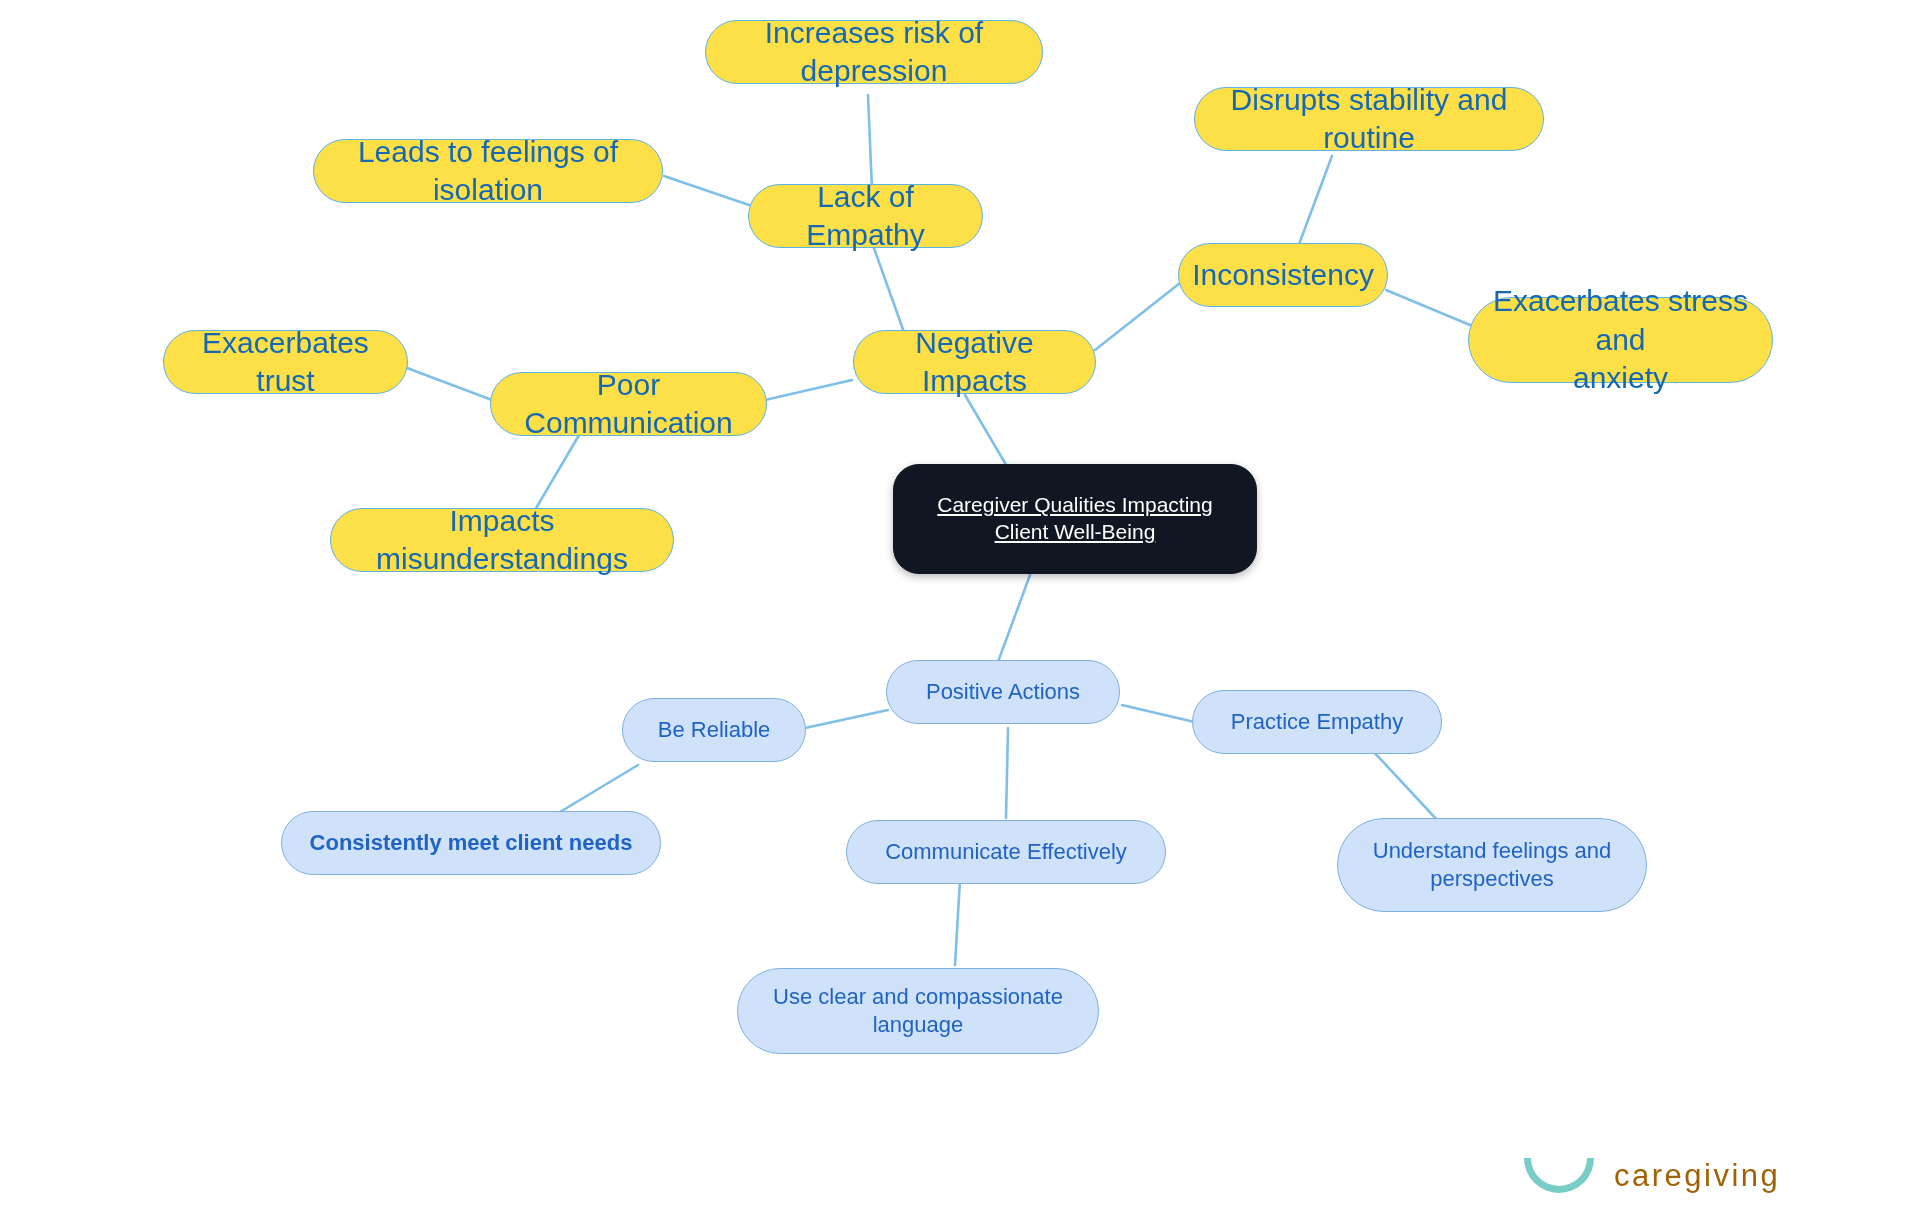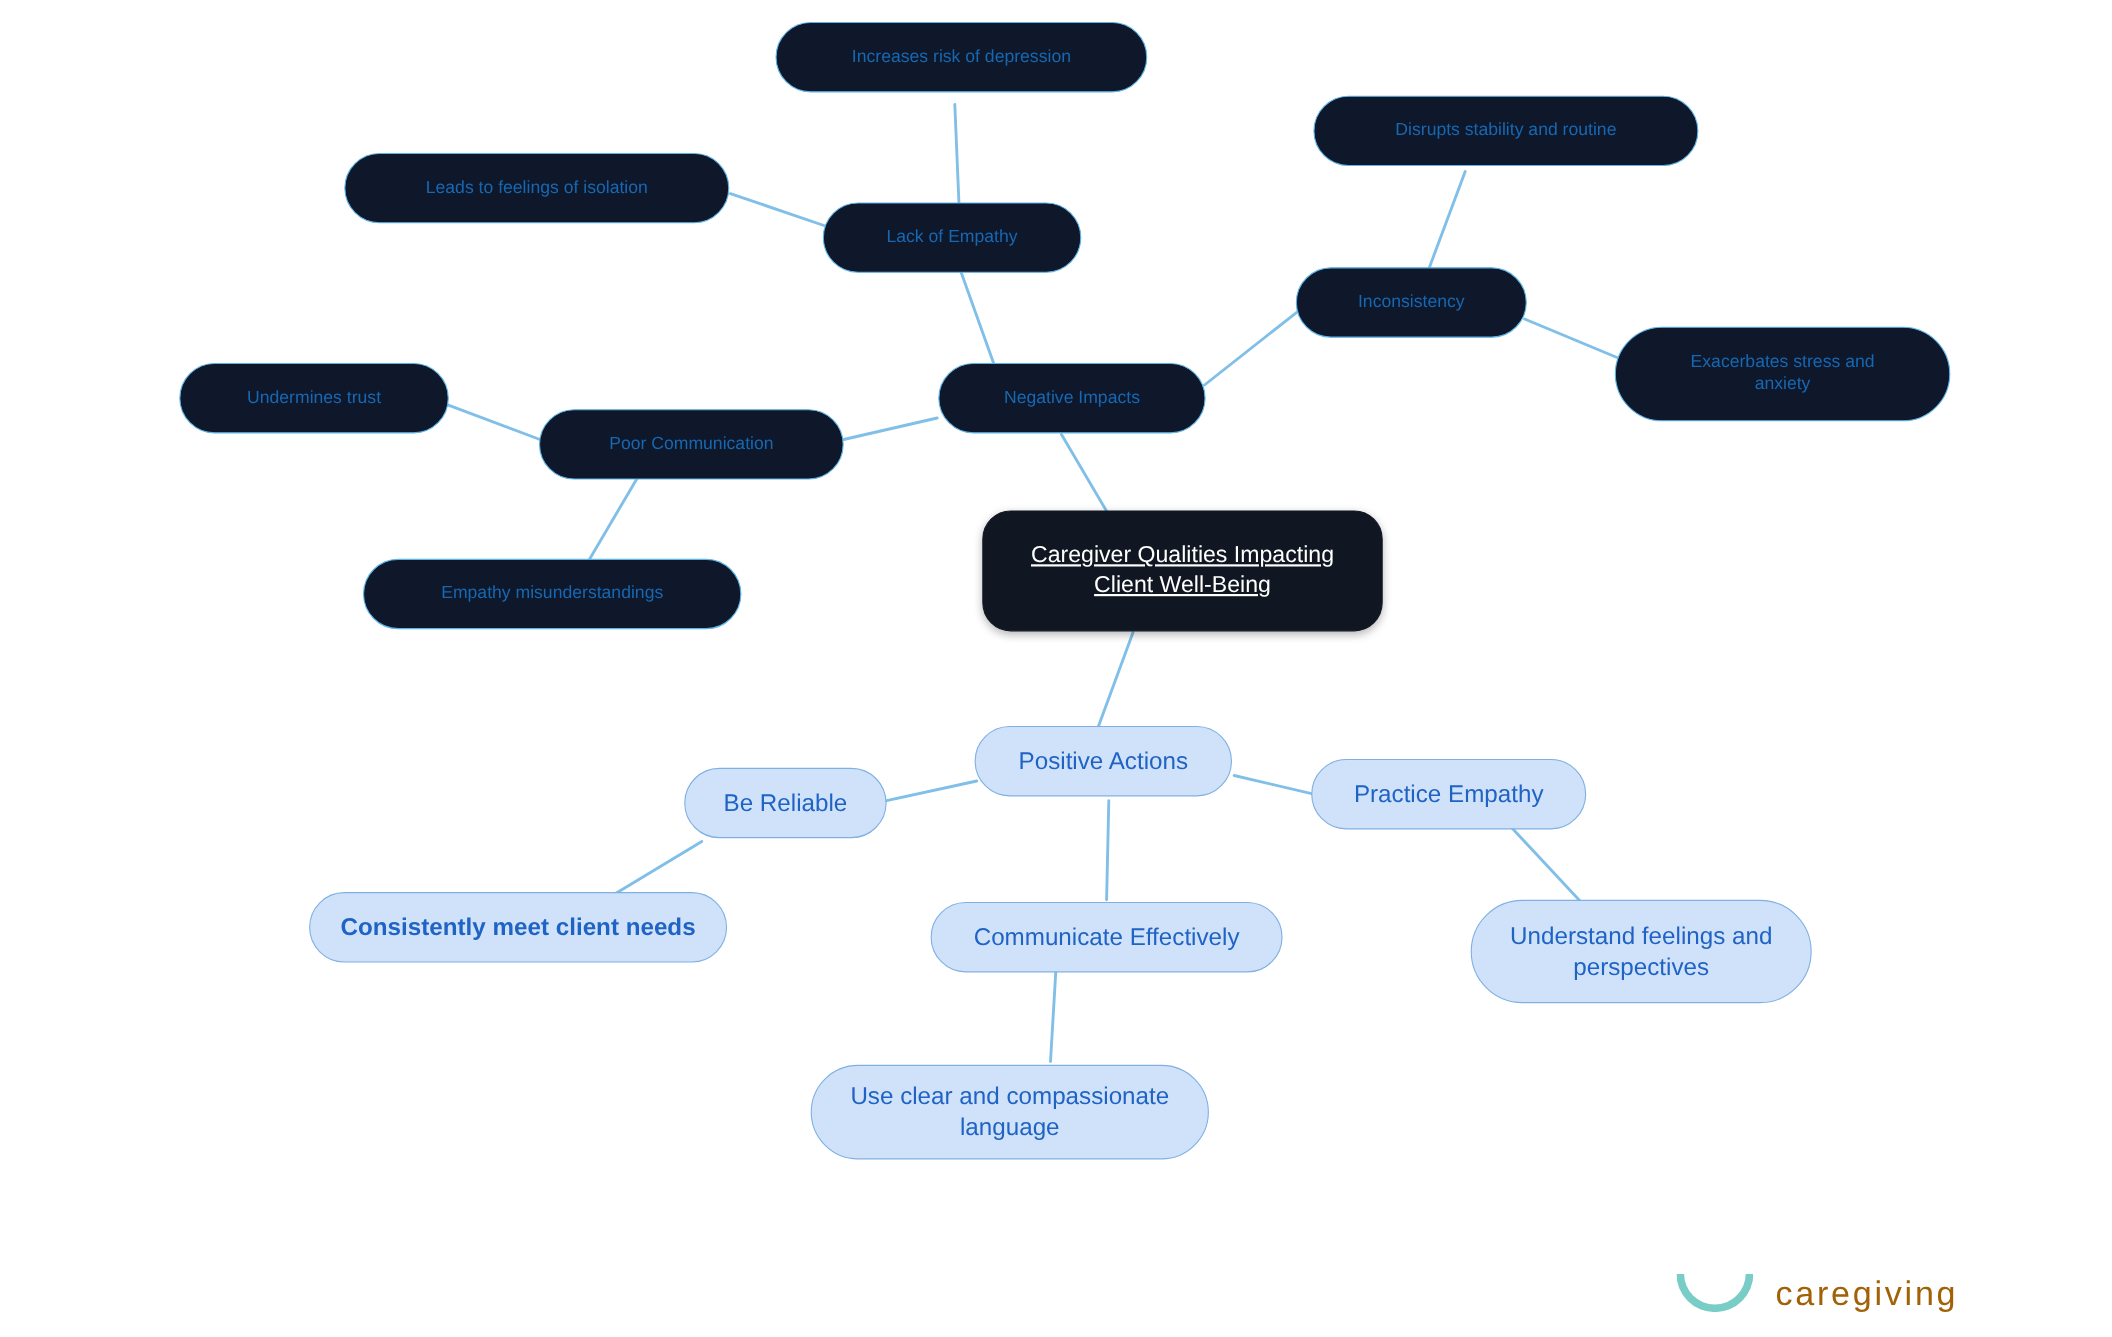--- a/index.html
+++ b/index.html
@@ -39,24 +39,24 @@
   .node.root {
     background: #111722;
     border: 1px solid #111722;
     color: #ffffff;
     font-size: 21px;
     border-radius: 26px;
     box-shadow: 0 3px 8px rgba(0,0,0,0.28);
   }
   
   .node.sky {
-    background: #0f172a;
+    background: #fde047;
     border: 1.6px solid #5cb3e6;
     color: #1668b3;
-    font-size: 16px;
+    font-size: 30px;
   }
   
   .node.peri {
     background: #cfe2fa;
     border: 1.6px solid #7fb0e2;
     color: #1f63c4;
     font-size: 22px;
   }
   
   #logo {
@@ -147,23 +147,23 @@
   <div class="node sky" style="left:853px; top:330px; width:243px; height:64px;">Negative Impacts</div>
 
   <div class="node sky" style="left:748px; top:184px; width:235px; height:64px;">Lack of Empathy</div>
 
   <div class="node sky" style="left:705px; top:20px; width:338px; height:64px;">Increases risk of depression</div>
 
   <div class="node sky" style="left:313px; top:139px; width:350px; height:64px;">Leads to feelings of isolation</div>
 
   <div class="node sky" style="left:490px; top:372px; width:277px; height:64px;">Poor Communication</div>
 
-  <div class="node sky" style="left:163px; top:330px; width:245px; height:64px;">Undermines trust</div>
+  <div class="node sky" style="left:163px; top:330px; width:245px; height:64px;">Exacerbates trust</div>
 
-  <div class="node sky" style="left:330px; top:508px; width:344px; height:64px;">Empathy misunderstandings</div>
+  <div class="node sky" style="left:330px; top:508px; width:344px; height:64px;">Impacts misunderstandings</div>
 
   <div class="node sky" style="left:1178px; top:243px; width:210px; height:64px;">Inconsistency</div>
 
   <div class="node sky" style="left:1194px; top:87px; width:350px; height:64px;">Disrupts stability and routine</div>
 
   <div class="node peri" style="left:886px; top:660px; width:234px; height:64px;">Positive Actions</div>
 
   <div class="node sky" style="left:1468px; top:297px; width:305px; height:86px;">Exacerbates stress and
 anxiety</div>
 

